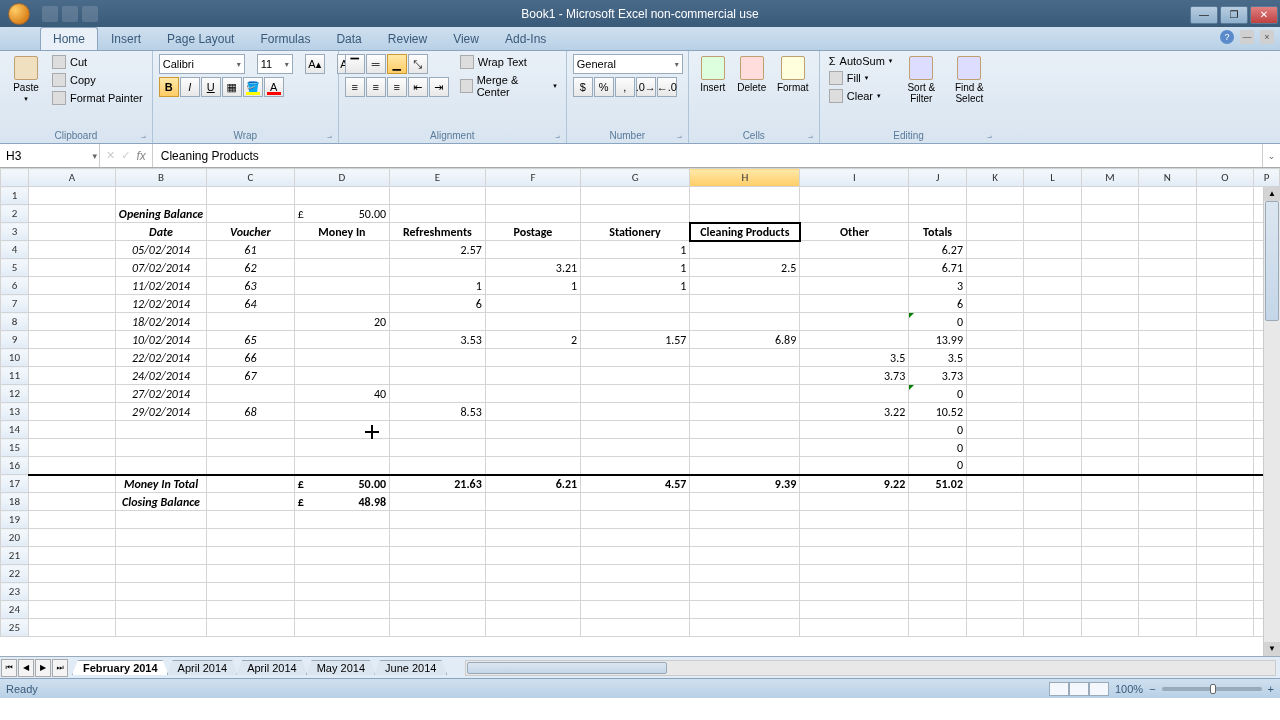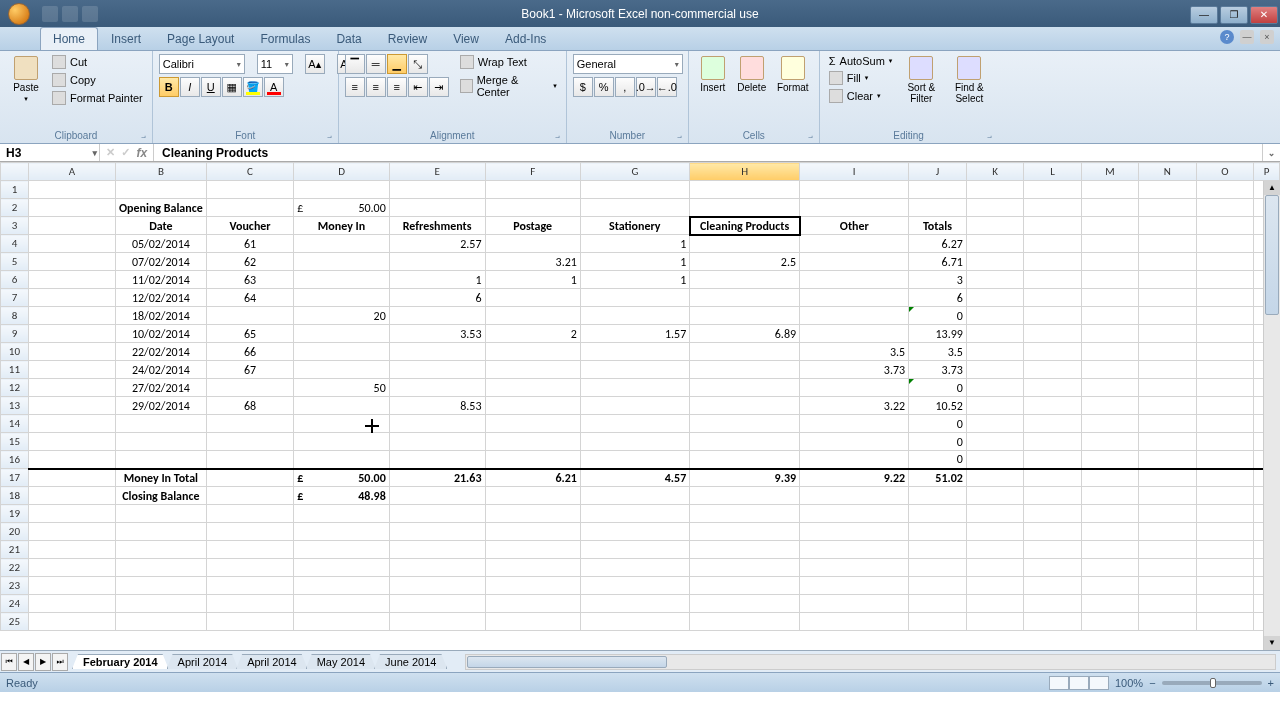--- a/index.html
+++ b/index.html
@@ -36,38 +36,38 @@
 .small-item { display: flex; align-items: center; gap: 4px; font-size: 11px; padding: 1px 3px; cursor: pointer; }
 .small-ico { width: 14px; height: 14px; background: #ddd; border: 1px solid #aaa; }
 
 .combo { height: 20px; border: 1px solid #9ab; background: #fff; font-size: 11px; padding: 0 3px; display: flex; align-items: center; justify-content: space-between; }
 .combo .arr { font-size: 8px; color: #666; margin-left: 4px; }
 .btnrow { display: flex; gap: 1px; }
 .sq { width: 20px; height: 20px; border: 1px solid #9ab; background: linear-gradient(#fdfdfd,#e8e8e8); display: flex; align-items: center; justify-content: center; font-size: 11px; cursor: pointer; }
 .sq.sel { background: linear-gradient(#ffe9a8,#ffcc66); border-color: #cc9933; }
 
 
-.formula-bar { height: 18px; border-bottom: 1px solid #aaa; display: flex; align-items: stretch; background: #fff; font-weight: bold; }
+.formula-bar { height: 24px; border-bottom: 1px solid #aaa; display: flex; align-items: stretch; background: #fff; }
 .name-box { width: 100px; border-right: 1px solid #ccc; display: flex; align-items: center; padding: 0 6px; font-size: 12px; position: relative; }
 .name-box .dd { position: absolute; right: 2px; font-size: 9px; color: #666; }
 .fx-btns { display: flex; align-items: center; border-right: 1px solid #ccc; padding: 0 6px; gap: 6px; color: #888; }
 .fx-label { font-style: italic; font-size: 12px; }
 .formula-input { flex: 1; padding: 0 8px; display: flex; align-items: center; font-size: 12px; }
 .fb-expand { width: 18px; border-left: 1px solid #ccc; display: flex; align-items: center; justify-content: center; font-size: 9px; color: #666; }
 
 
 .grid-wrap { position: relative; height: 488px; overflow: hidden; background: #fff; }
 .grid { border-collapse: collapse; table-layout: fixed; }
 .grid th, .grid td { border: 1px solid #d4d4d4; height: 18px; font-size: 12px; font-family: Calibri, sans-serif; padding: 0 3px; white-space: nowrap; overflow: hidden; }
 .grid th { background: linear-gradient(#f4f8fc,#e2ecf6); font-weight: normal; color: #333; text-align: center; font-size: 11px; }
 .grid th.rowh { width: 28px; text-align: center; }
 .grid th.active-col { background: linear-gradient(#ffe9a8,#ffcc66); }
 .grid th.corner { background: linear-gradient(#f4f8fc,#e2ecf6); }
 .grid td { text-align: right; }
-.grid td.txt { text-align: center; }
+.grid td.txt { text-align: center; font-style: italic; }
 .selcell { border: 2px solid #000 !important; text-align: center !important; font-weight: bold; }
 .hdr { font-weight: bold; text-align: center !important; }
 .bord-top td { border-top: 2px solid #000; }
 .green-tri { position: relative; }
 .green-tri::before { content: ""; position: absolute; top: 0; left: 0; border-top: 5px solid #008000; border-right: 5px solid transparent; }
 
 .vscroll { position: absolute; right: 0; top: 19px; bottom: 0; width: 17px; background: #e8e8e8; border-left: 1px solid #ccc; }
 .vscroll .thumb { position: absolute; left: 1px; right: 1px; top: 14px; height: 120px; background: linear-gradient(#dce6f0,#c4d6e8); border: 1px solid #9ab; border-radius: 2px; }
 .vscroll .arr { position: absolute; left: 0; right: 0; height: 14px; background: #d4d4d4; text-align: center; font-size: 8px; line-height: 14px; }
 .vscroll .arr.up { top: 0; } .vscroll .arr.dn { bottom: 0; }
@@ -181,21 +181,21 @@
             <i>I</i>
           </div>
         <div class="sq">
             <u>U</u>
           </div>
         <div class="sq">▦</div>
         <div class="sq" style="position:relative">🪣<span style="position:absolute;bottom:1px;left:2px;right:2px;height:3px;background:#ffff00"></span></div>
         <div class="sq" style="position:relative">A<span style="position:absolute;bottom:1px;left:2px;right:2px;height:3px;background:#ff0000"></span></div>
       </div>
     </div>
-    <div class="group-label">Font</div>
+    <div class="group-label">Wrap</div>
   </div>
 
   <div class="group" style="width:228px">
     <div class="group-body" style="gap:8px">
       <div style="display:flex;flex-direction:column;gap:3px">
         <div class="btnrow">
           <div class="sq">▔</div>
           <div class="sq">═</div>
           <div class="sq sel">▁</div>
           <div class="sq">⤡</div>
@@ -555,21 +555,21 @@
           <td class="" style=""></td>
           <td class="" style=""></td>
           <td class="" style=""></td>
           <td class="" style=""></td>
         </tr>
         <tr>
           <th class="rowh">12</th>
           <td class="" style=""></td>
           <td class="txt" style="">27/02/2014</td>
           <td class="" style=""></td>
-          <td class="" style="">50</td>
+          <td class="" style="">40</td>
           <td class="" style=""></td>
           <td class="" style=""></td>
           <td class="" style=""></td>
           <td class="" style=""></td>
           <td class="" style=""></td>
           <td class="green-tri" style="">0</td>
           <td class="" style=""></td>
           <td class="" style=""></td>
           <td class="" style=""></td>
           <td class="" style=""></td>

